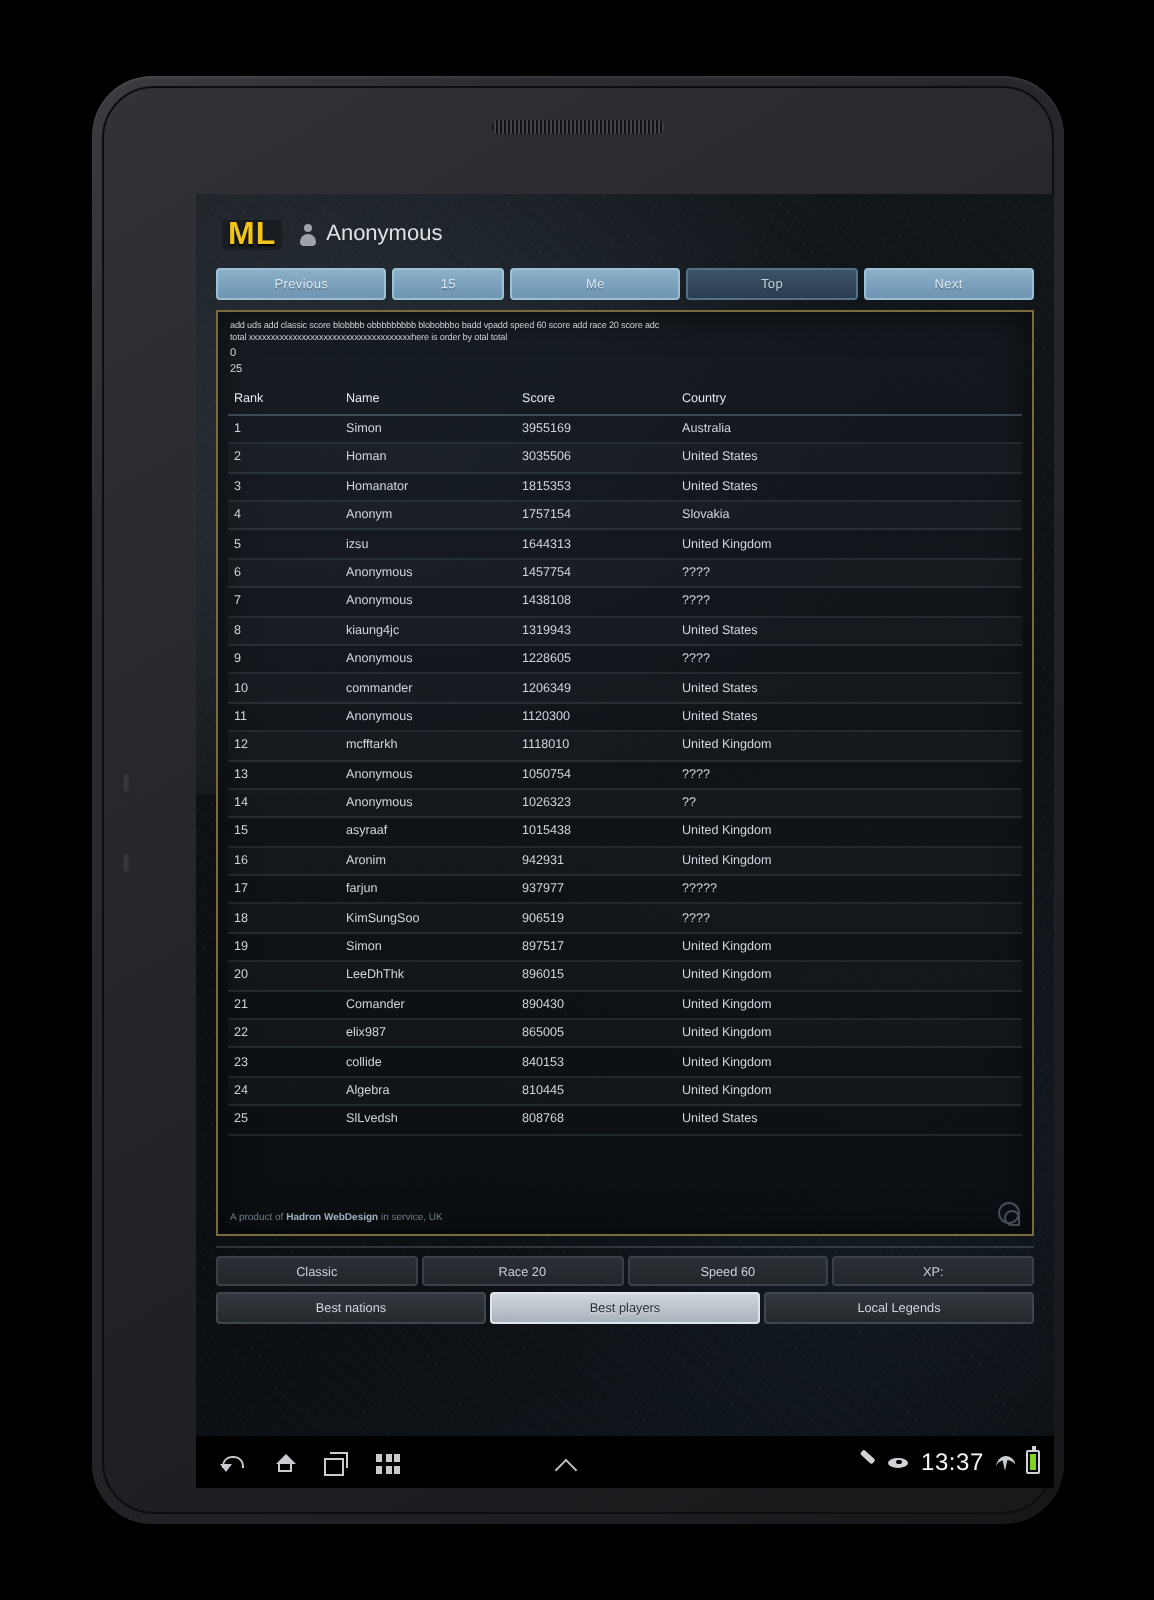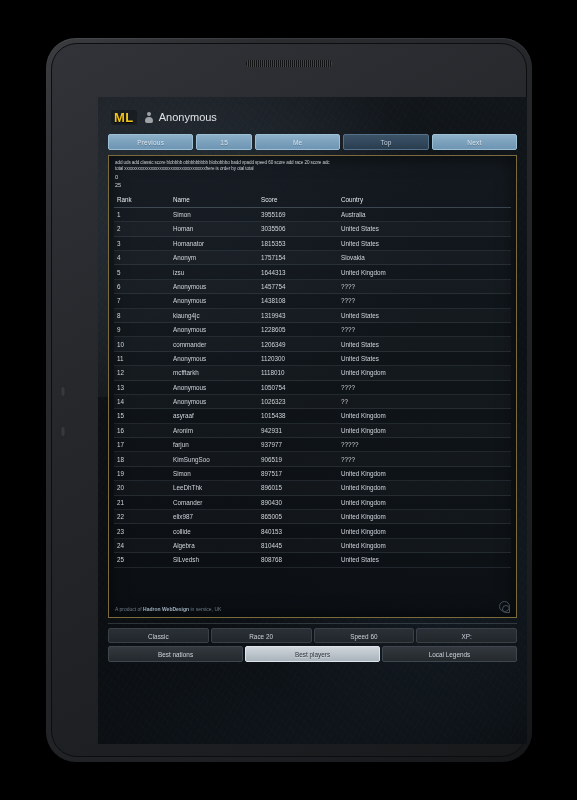--- a/index.html
+++ b/index.html
@@ -108,21 +108,21 @@
 
   
   .header {
     height: 22px;
     display: flex;
     align-items: center;
     gap: 8px;
     padding-left: 3px;
   }
   .logo {
-    font-size: 13px;
+    font-size: 16px;
     font-weight: bold;
     color: #f0c419;
     letter-spacing: .5px;
     background: rgba(0,0,0,0.25);
     padding: 0px 3px;
     line-height: 15px;
     border-radius: 2px;
     text-shadow: 0 1px 1px #000;
   }
   .user-wrap { display: flex; align-items: center; gap: 5px; }
@@ -632,15 +632,42 @@
       </div>
 
       <div class="mode-row">
         <div class="mode-btn">Best nations</div>
         <div class="mode-btn active">Best players</div>
         <div class="mode-btn">Local Legends</div>
       </div>
 
     </div>
 
+    <div class="sysbar">
+      <div class="sys-left">
+        <span class="sys-ico ico-back"></span>
+        <span class="sys-ico ico-home"></span>
+        <span class="sys-ico ico-recents"></span>
+        <span class="sys-ico ico-apps">
+            <i></i>
+            <i></i>
+            <i></i>
+            <i></i>
+            <i></i>
+            <i></i>
+          </span>
+      </div>
+      <div class="sys-mid">
+        <span class="sys-ico ico-chev"></span>
+      </div>
+      <div class="sys-right">
+        <span class="sys-ico ico-pen"></span>
+        <span class="sys-ico ico-eye"></span>
+        <span class="sys-time">13:37</span>
+        <span class="sys-ico ico-wifi"></span>
+        <span class="ico-batt">
+            <span class="fill"></span>
+          </span>
+      </div>
+    </div>
 
   </div>
 </div>
 
 </body></html>

